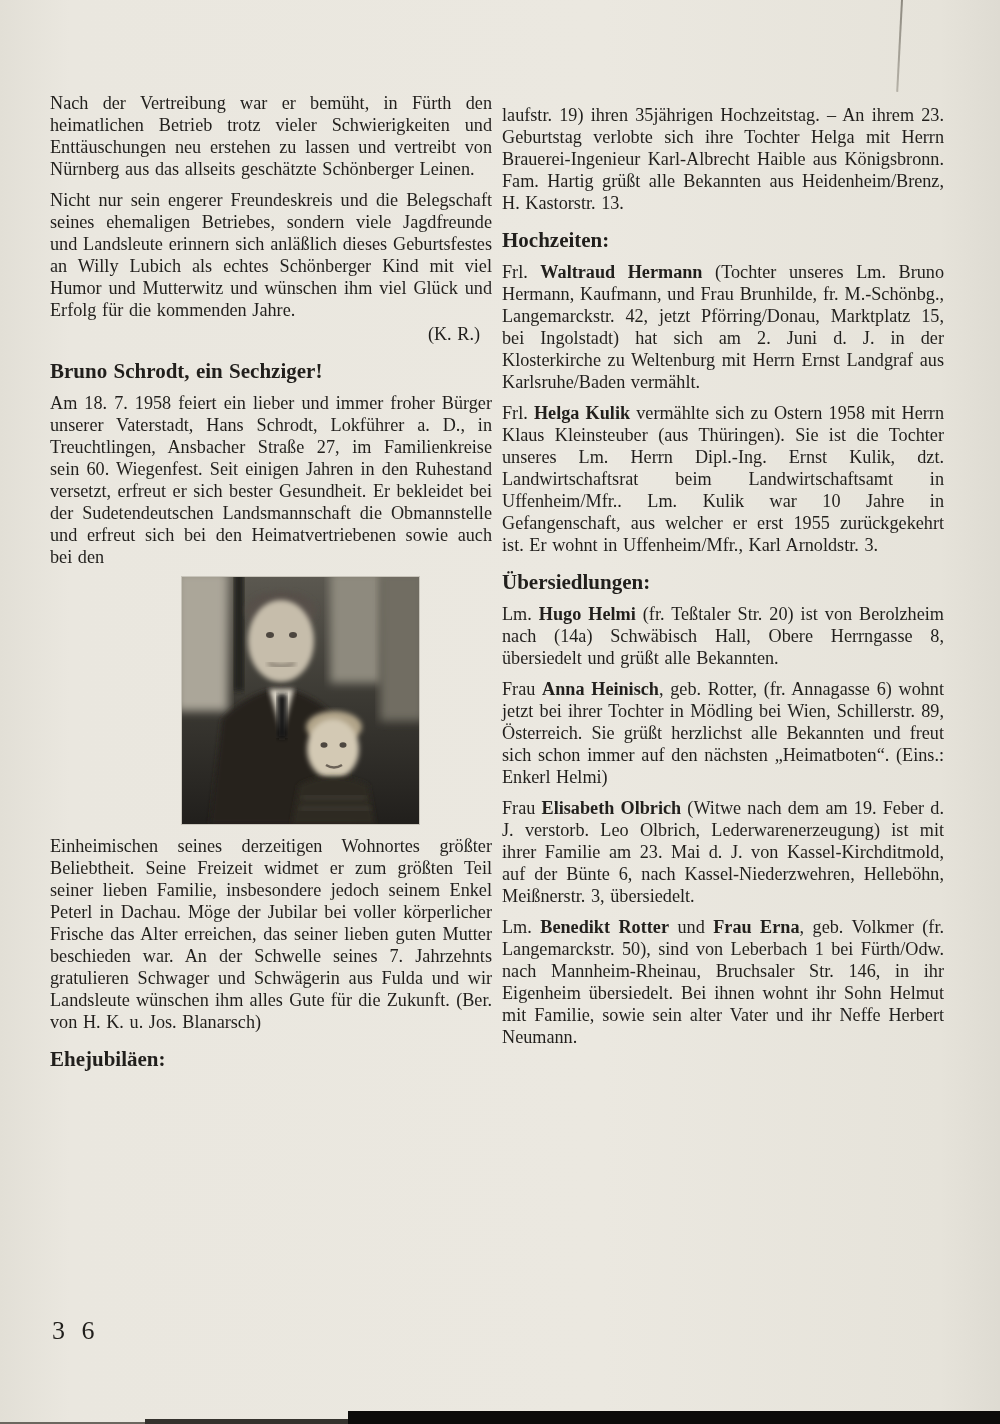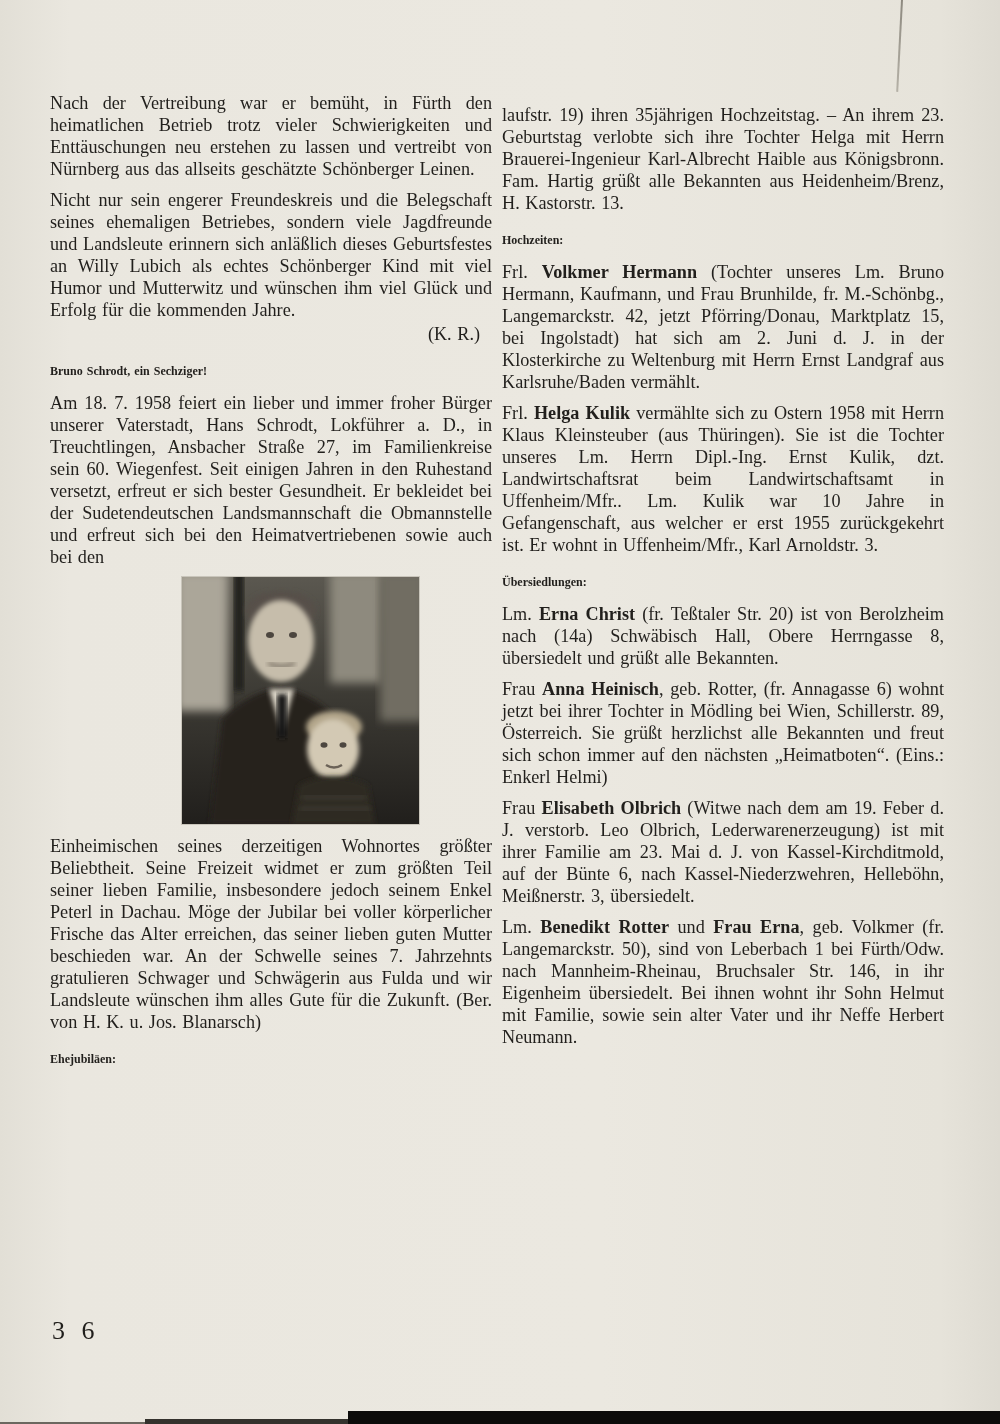--- a/index.html
+++ b/index.html
@@ -20,21 +20,21 @@
     position: absolute; top: 92px; width: 442px;
     font-size: 18.2px; line-height: 22px;
     text-align: justify;
     hyphens: auto; -webkit-hyphens: auto;
     word-spacing: 0.06em;
   }
   .col-left  { left: 50px; }
   .col-right { left: 502px; margin-top: 12px; }
   .col p { margin: 0 0 9px 0; }
   .col h3 {
-    font-size: 12px; line-height: 22px;
+    font-size: 21px; line-height: 22px;
     margin: 15px 0 10px 0; font-weight: bold;
   }
   .sig { text-align: right; padding-right: 12px; margin-top: -7px !important; }
   .photo {
     width: 237px; height: 247px;
     margin: 6px 0 11px 132px;
     background: #2a2925;
     box-shadow: 0 0 0 1px #c9c5bb;
   }
   .photo svg { display: block; width: 100%; height: 100%; }
@@ -110,24 +110,24 @@
       </svg>
     </div>
 
     <p>Einheimischen seines derzeitigen Wohnortes größter Beliebtheit. Seine Freizeit widmet er zum größten Teil seiner lieben Familie, insbesondere jedoch seinem Enkel Peterl in Dachau. Möge der Jubilar bei voller körperlicher Frische das Alter erreichen, das seiner lieben guten Mutter beschieden war. An der Schwelle seines 7. Jahrzehnts gratulieren Schwager und Schwägerin aus Fulda und wir Landsleute wünschen ihm alles Gute für die Zukunft. (Ber. von H. K. u. Jos. Blanarsch)</p>
     <h3>Ehejubiläen:</h3>
   </div>
 
   <div class="col col-right">
     <p>laufstr. 19) ihren 35jährigen Hochzeitstag. – An ihrem 23. Geburtstag verlobte sich ihre Tochter Helga mit Herrn Brauerei-Ingenieur Karl-Albrecht Haible aus Königsbronn. Fam. Hartig grüßt alle Bekannten aus Heidenheim/Brenz, H. Kastorstr. 13.</p>
     <h3>Hochzeiten:</h3>
-    <p>Frl. <b>Volkmer Hermann</b> (Tochter unseres Lm. Bruno Hermann, Kaufmann, und Frau Brunhilde, fr. M.-Schönbg., Langemarckstr. 42, jetzt Pförring/Donau, Marktplatz 15, bei Ingolstadt) hat sich am 2. Juni d. J. in der Klosterkirche zu Weltenburg mit Herrn Ernst Landgraf aus Karlsruhe/Baden vermählt.</p>
+    <p>Frl. <b>Waltraud Hermann</b> (Tochter unseres Lm. Bruno Hermann, Kaufmann, und Frau Brunhilde, fr. M.-Schönbg., Langemarckstr. 42, jetzt Pförring/Donau, Marktplatz 15, bei Ingolstadt) hat sich am 2. Juni d. J. in der Klosterkirche zu Weltenburg mit Herrn Ernst Landgraf aus Karlsruhe/Baden vermählt.</p>
     <p>Frl. <b>Helga Kulik</b> vermählte sich zu Ostern 1958 mit Herrn Klaus Kleinsteuber (aus Thüringen). Sie ist die Tochter unseres Lm. Herrn Dipl.-Ing. Ernst Kulik, dzt. Landwirtschaftsrat beim Landwirtschaftsamt in Uffenheim/Mfr.. Lm. Kulik war 10 Jahre in Gefangenschaft, aus welcher er erst 1955 zurückgekehrt ist. Er wohnt in Uffenheim/Mfr., Karl Arnoldstr. 3.</p>
     <h3>Übersiedlungen:</h3>
-    <p>Lm. <b>Erna Christ</b> (fr. Teßtaler Str. 20) ist von Berolzheim nach (14a) Schwäbisch Hall, Obere Herrngasse 8, übersiedelt und grüßt alle Bekannten.</p>
+    <p>Lm. <b>Hugo Helmi</b> (fr. Teßtaler Str. 20) ist von Berolzheim nach (14a) Schwäbisch Hall, Obere Herrngasse 8, übersiedelt und grüßt alle Bekannten.</p>
     <p>Frau <b>Anna Heinisch</b>, geb. Rotter, (fr. Annagasse 6) wohnt jetzt bei ihrer Tochter in Mödling bei Wien, Schillerstr. 89, Österreich. Sie grüßt herzlichst alle Bekannten und freut sich schon immer auf den nächsten „Heimatboten“. (Eins.: Enkerl Helmi)</p>
     <p>Frau <b>Elisabeth Olbrich</b> (Witwe nach dem am 19. Feber d. J. verstorb. Leo Olbrich, Lederwarenerzeugung) ist mit ihrer Familie am 23. Mai d. J. von Kassel-Kirchditmold, auf der Bünte 6, nach Kassel-Niederzwehren, Helleböhn, Meißnerstr. 3, übersiedelt.</p>
     <p>Lm. <b>Benedikt Rotter</b> und <b>Frau Erna</b>, geb. Volkmer (fr. Langemarckstr. 50), sind von Leberbach 1 bei Fürth/Odw. nach Mannheim-Rheinau, Bruchsaler Str. 146, in ihr Eigenheim übersiedelt. Bei ihnen wohnt ihr Sohn Helmut mit Familie, sowie sein alter Vater und ihr Neffe Herbert Neumann.</p>
   </div>
 
   <div class="page-number">3 6</div>
 
   <div class="scan-line-topright"></div>
   <div class="scan-edge-bottom-full"></div>
   <div class="scan-bar-bottom-thin"></div>

